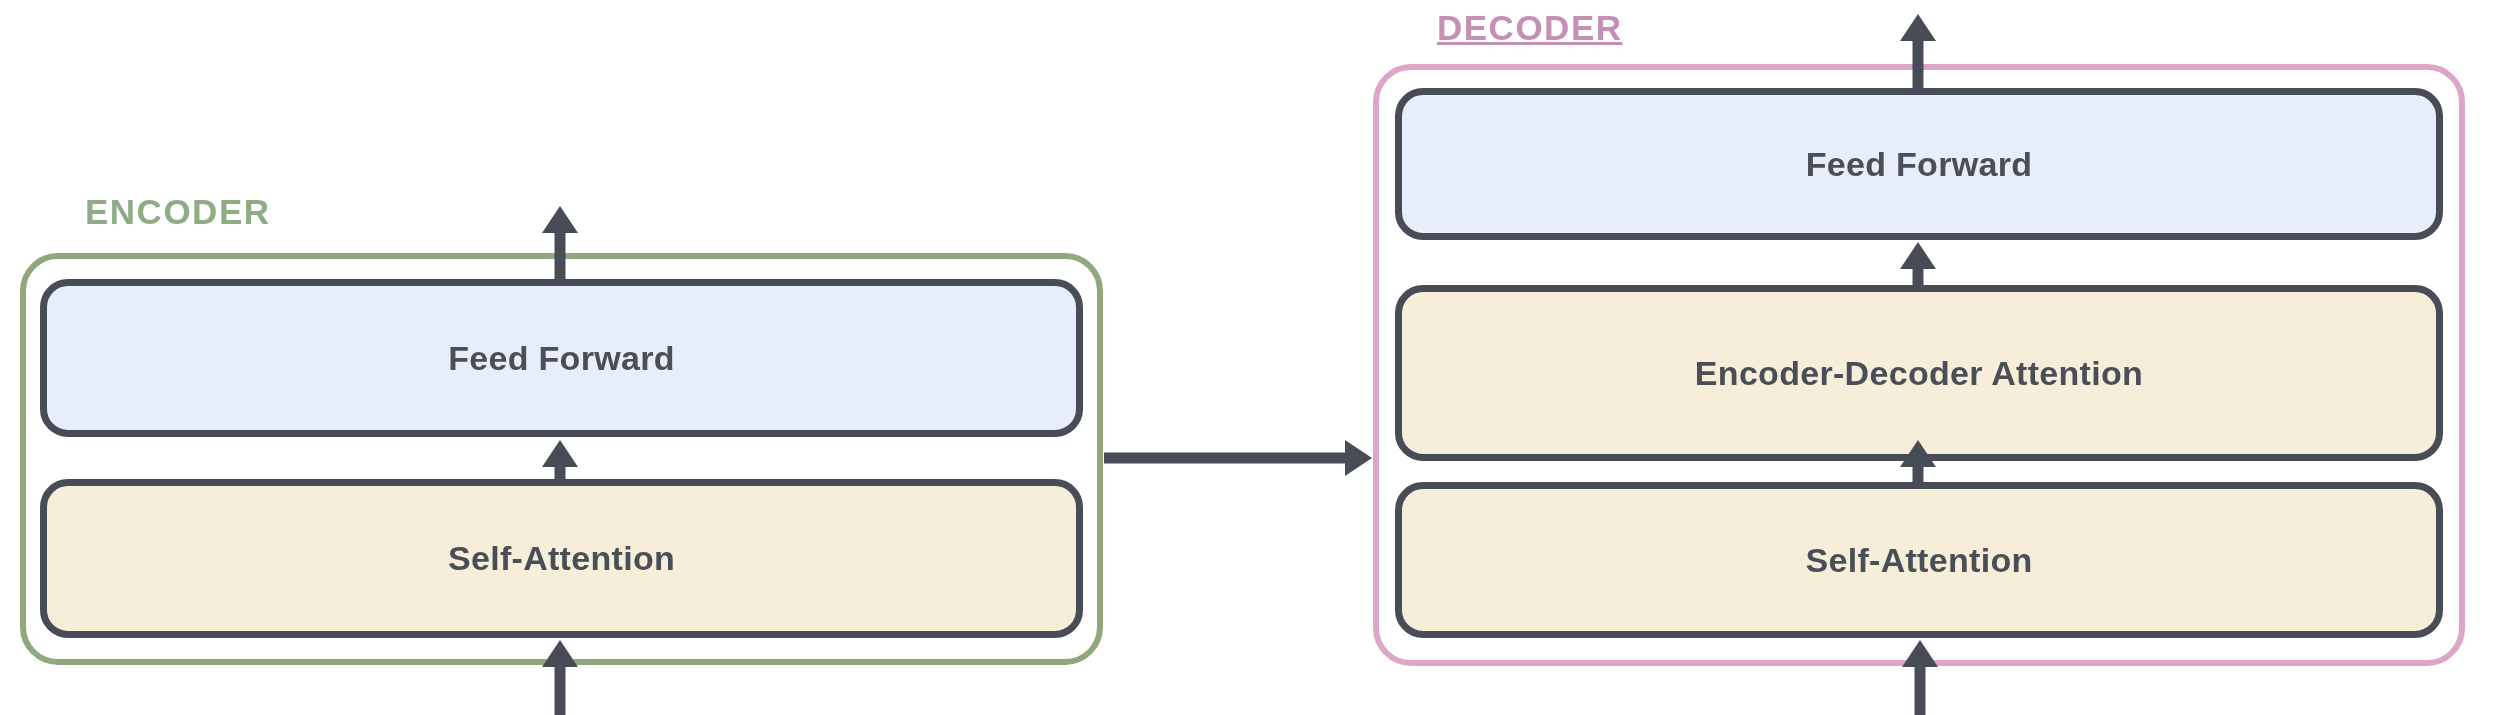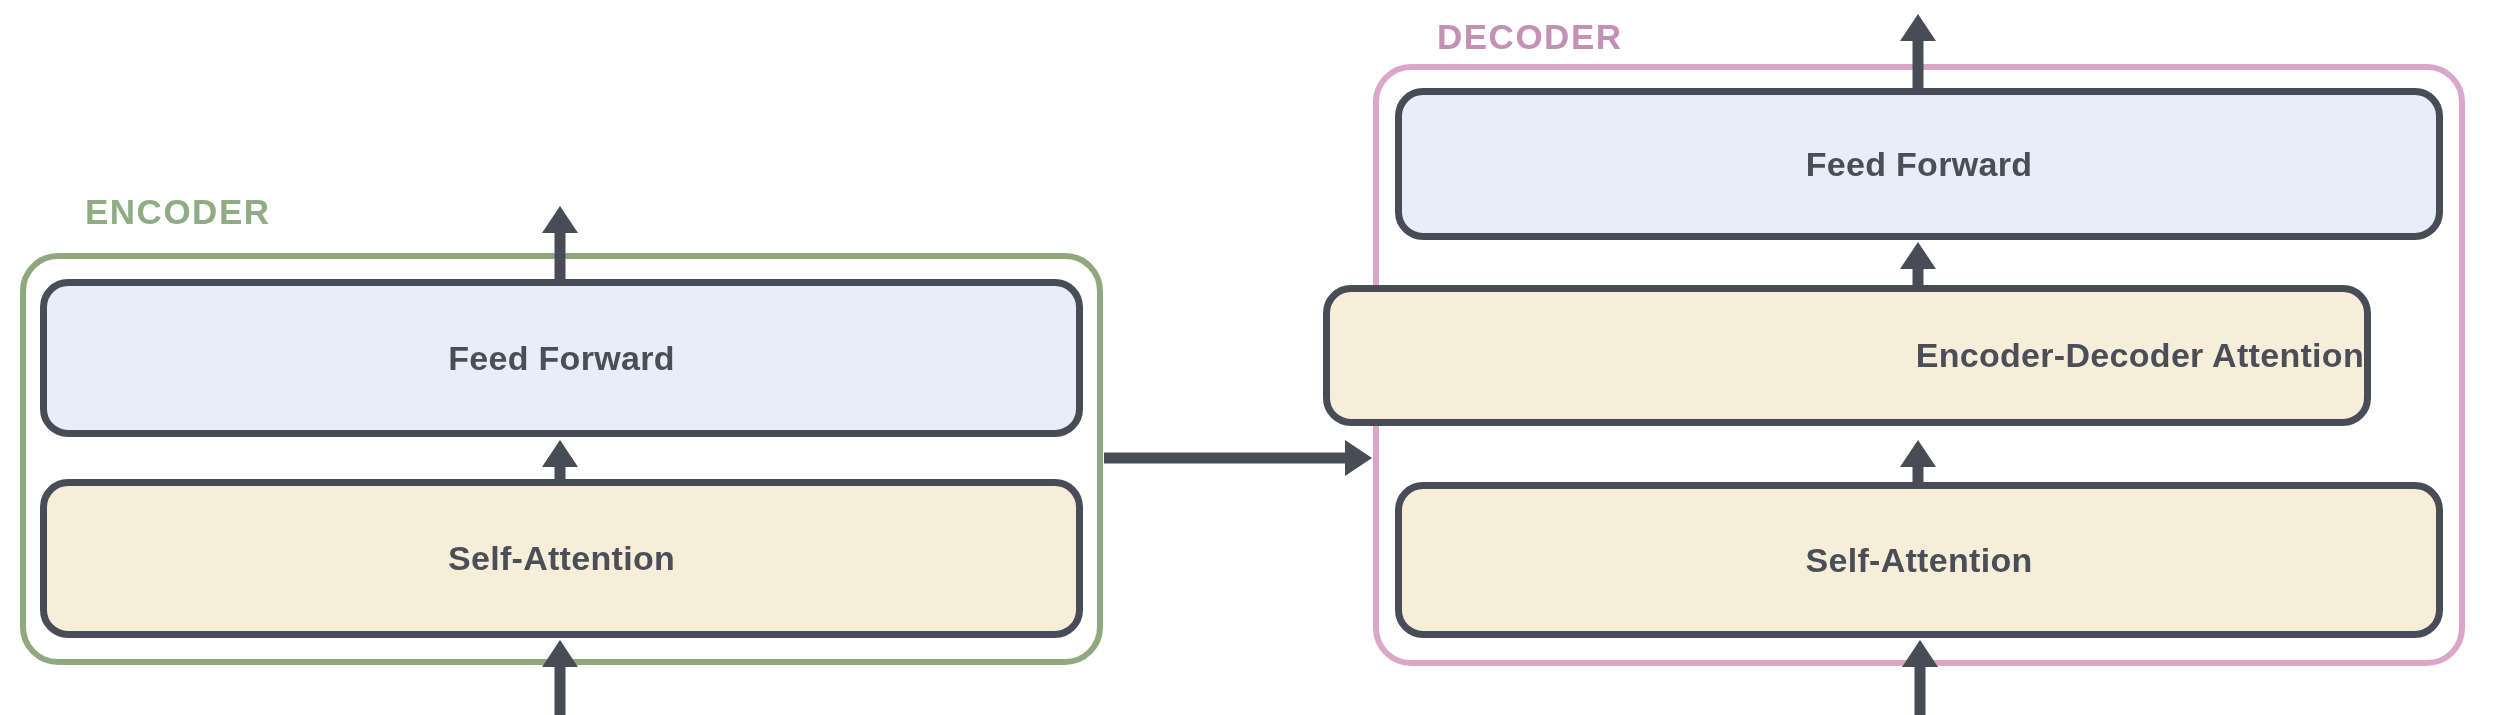--- a/index.html
+++ b/index.html
@@ -111,29 +111,29 @@
   <div class="varrow" style="left:542px; top:640px; height:75px;">
     <div class="head"></div>
     <div class="shaft"></div>
   </div>
 
   <div class="harrow" style="left:1104px; top:440px; width:268px;">
     <div class="shaft"></div>
     <div class="head"></div>
   </div>
 
-  <div class="group-label dec" style="left:1437px; top:17px;">DECODER</div>
+  <div class="group-label dec" style="left:1437px; top:8px;text-decoration:underline;">DECODER</div>
 
   <div class="group-box dec" style="left:1373px; top:64px; width:1092px; height:602px;"></div>
 
   <div class="block ff" style="left:1395px; top:88px; width:1048px; height:152px;">
     <span>Feed Forward</span>
   </div>
 
-  <div class="block attn" style="left:1323px; top:285px; width:1048px; height:141px;justify-content:flex-end;">
+  <div class="block attn" style="left:1395px; top:285px; width:1048px; height:176px;">
     <span>Encoder-Decoder Attention</span>
   </div>
 
   <div class="block attn" style="left:1395px; top:482px; width:1048px; height:156px;">
     <span>Self-Attention</span>
   </div>
 
   <div class="varrow" style="left:1900px; top:14px; height:74px;">
     <div class="head"></div>
     <div class="shaft"></div>

